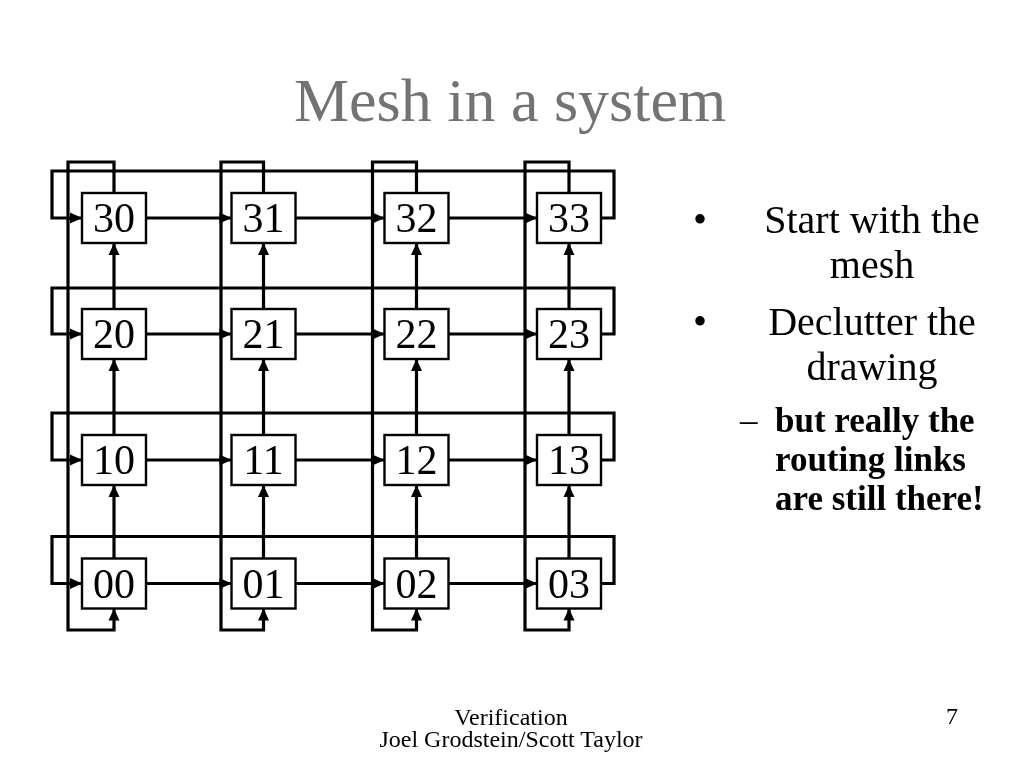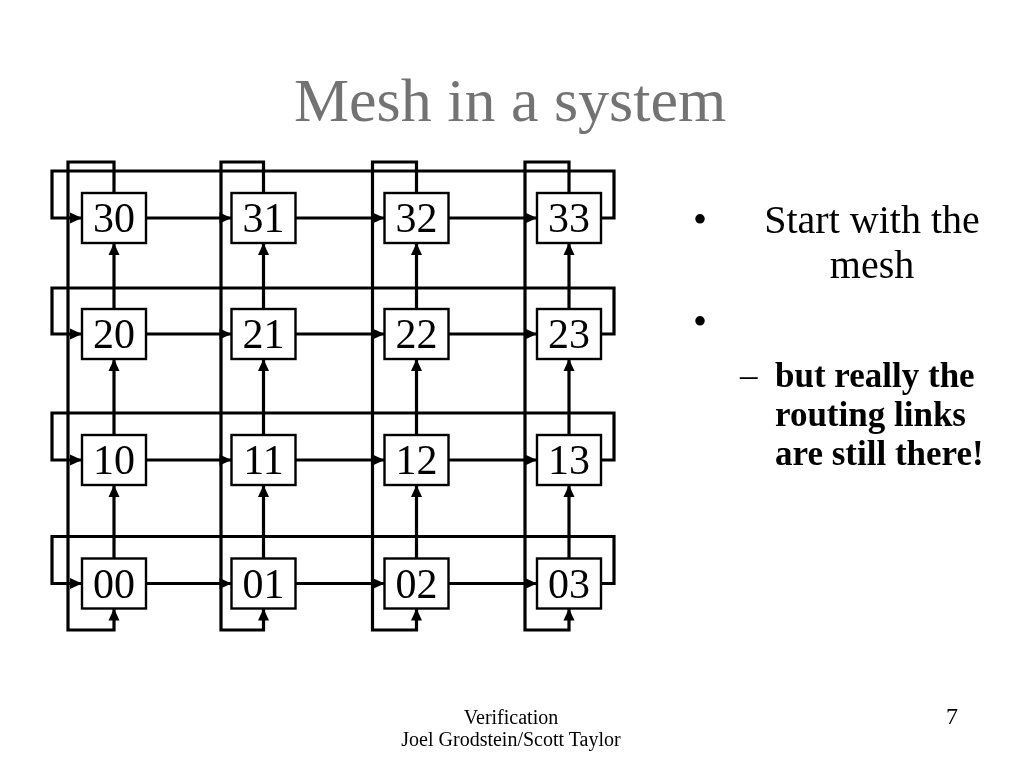--- a/index.html
+++ b/index.html
@@ -30,21 +30,21 @@
     position:absolute;left:686px;top:197px;width:336px;
   }
   .bullet-row{display:flex;font-size:40px;line-height:45px;margin:0 0 12px 0;}
   .bullet-row .marker{flex:0 0 41px;padding-left:7px;box-sizing:border-box;}
   .bullet-row .btext{flex:0 0 290px;text-align:center;}
   .sub-row{display:flex;font-size:35px;line-height:39px;margin:6px 0 0 54px;}
   .sub-row .marker{flex:0 0 35px;}
   .sub-row .btext{flex:0 0 245px;font-weight:bold;}
   .footer{
     position:absolute;left:211px;top:706px;width:600px;
-    text-align:center;font-size:20px;line-height:22px;
+    text-align:center;font-size:24px;line-height:22px;
   }
   .page-number{
     position:absolute;left:932px;top:703px;width:40px;
     text-align:center;font-size:24px;line-height:26px;
   }
 </style>
 </head>
 <body>
 
 <div class="slide">
@@ -182,20 +182,21 @@
       </g>
     </svg>
 
   <div class="bullets">
     <div class="bullet-row">
       <span class="marker">•</span>
       <span class="btext">Start with the mesh</span>
     </div>
     <div class="bullet-row">
       <span class="marker">•</span>
+      <span class="btext">Declutter the drawing</span>
     </div>
     <div class="sub-row">
       <span class="marker">–</span>
       <span class="btext">but really the routing links are still there!</span>
     </div>
   </div>
 
   <div class="footer">
     <div>Verification</div>
     <div>Joel Grodstein/Scott Taylor</div>

